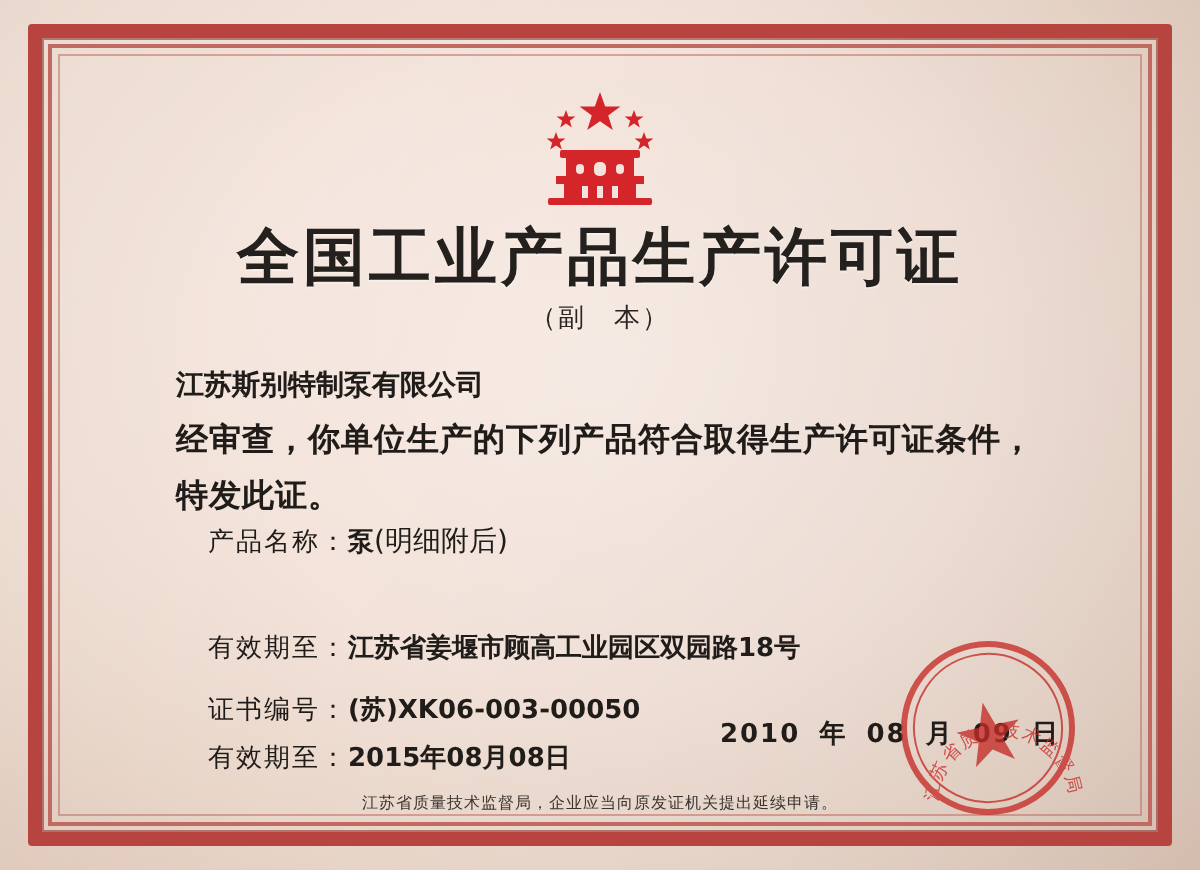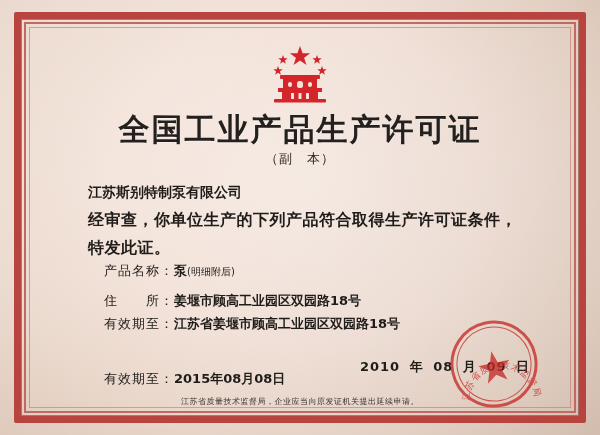--- a/index.html
+++ b/index.html
@@ -120,21 +120,21 @@
     white-space: nowrap;
   }
   .field .lab {
     font-weight: normal;
     letter-spacing: 1px;
   }
   .field .val {
     font-weight: bold;
   }
   .small-note {
-    font-size: 10px;
+    font-size: 14px;
     font-weight: normal;
   }
 
   #row-product { left: 104px; top: 262px; }
   #row-address { left: 104px; top: 292px; }
   #row-place   { left: 104px; top: 315px; }
   #row-cert    { left: 104px; top: 346px; }
   #row-valid   { left: 104px; top: 370px; text-align: right; }
 
   #date-line {
@@ -213,28 +213,28 @@
   <div id="title">全国工业产品生产许可证</div>
   <div id="subtitle">（副　本）</div>
 
   <div id="statement">经审查，你单位生产的下列产品符合取得生产许可证条件，特发此证。</div>
   <div id="company">江苏斯别特制泵有限公司</div>
 
   <div class="field" id="row-product">
     <span class="lab">产品名称：</span><span class="val">泵</span><span class="small-note">(明细附后)</span>
   </div>
 
-  <div class="field" id="row-address">
-    <span class="lab">住　　所：</span><span class="val">姜堰市顾高工业园区双园路18号</span>
-  </div>
 
   <div class="field" id="row-place">
     <span class="lab">有效期至：</span><span class="val">江苏省姜堰市顾高工业园区双园路18号</span>
   </div>
 
+  <div class="field" id="row-cert">
+    <span class="lab">证书编号：</span><span class="val">(苏)XK06-003-00050</span>
+  </div>
 
   <div class="field" id="row-valid">
     <span class="lab">有效期至：</span><span class="val">2015年08月08日</span>
   </div>
 
   <div id="date-line">
     <span>2010</span>
     <span>年</span>
     <span>08</span>
     <span>月</span>

